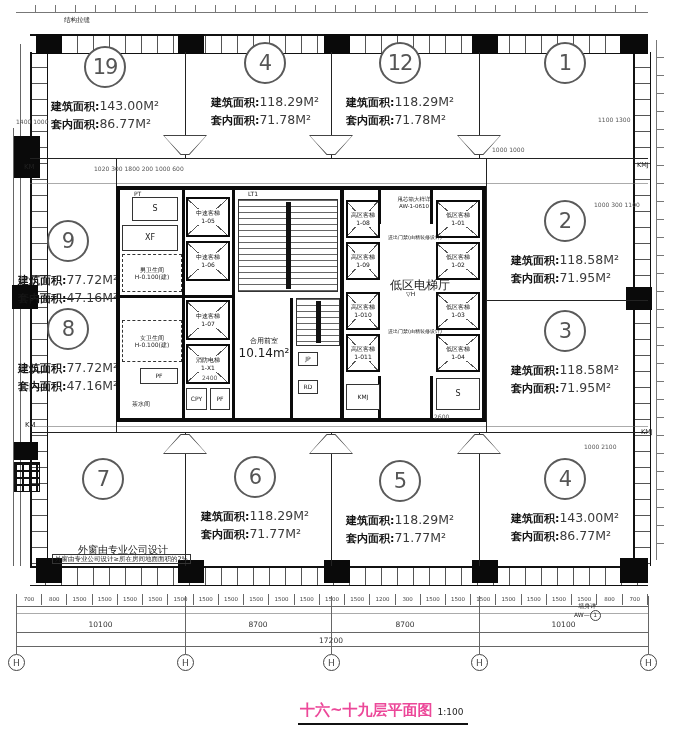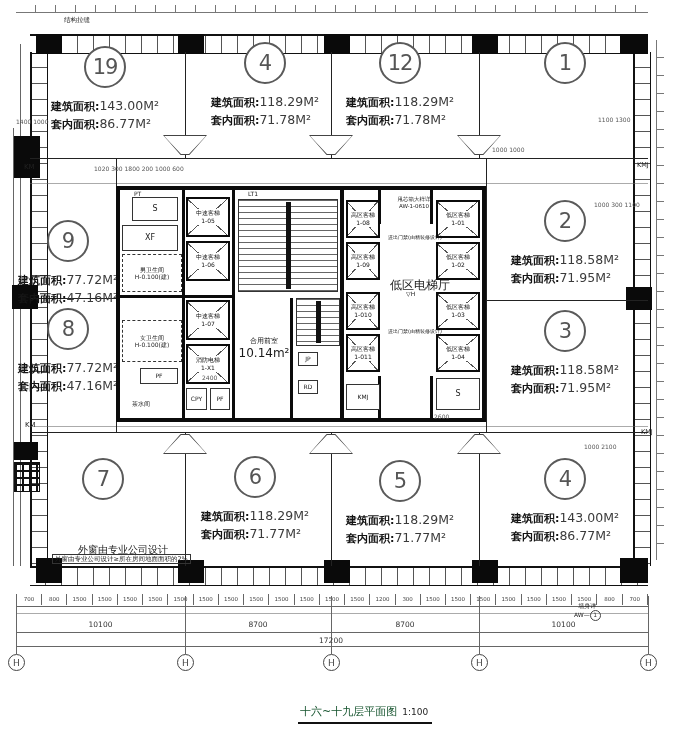--- a/index.html
+++ b/index.html
@@ -62,21 +62,21 @@
   .sdims span{flex:1;font-size:5.5px;color:#444;text-align:center;border-right:1px solid #666;line-height:10px;overflow:hidden;}
   .sdims span:first-child{border-left:1px solid #666;}
   .majdim{position:absolute;top:620px;font-size:7.5px;color:#333;text-align:center;}
   .bubble{position:absolute;width:17px;height:17px;border:1.2px solid #444;border-radius:50%;background:#fff;
           display:flex;align-items:center;justify-content:center;font-size:9px;color:#444;box-sizing:border-box;}
   .mini-bubble{display:inline-flex;width:11px;height:11px;border:1px solid #444;border-radius:50%;
           align-items:center;justify-content:center;font-size:6px;color:#333;vertical-align:middle;box-sizing:border-box;}
   
   .brand{position:absolute;left:84px;top:682px;font-size:37px;letter-spacing:7px;font-weight:600;}
   .dtitle{position:absolute;left:298px;top:700px;border-bottom:2px solid #111;padding:0 4px 3px 2px;white-space:nowrap;}
-  .dtitle .t1{font-size:11px;font-weight:400;color:#14532d;}
+  .dtitle .t1{font-size:15px;font-weight:700;color:#ec4899;}
   .dtitle .t2{font-size:9px;color:#222;margin-left:5px;}
   .boxed{border:1px solid #333;padding:0 2px;}
 </style>
 </head>
 <body>
 
 <div class="stage">
 
   <div class="hticks" style="left:16px;top:5px;width:632px;"></div>
   <div class="vticks" style="left:656px;top:40px;height:520px;"></div>

